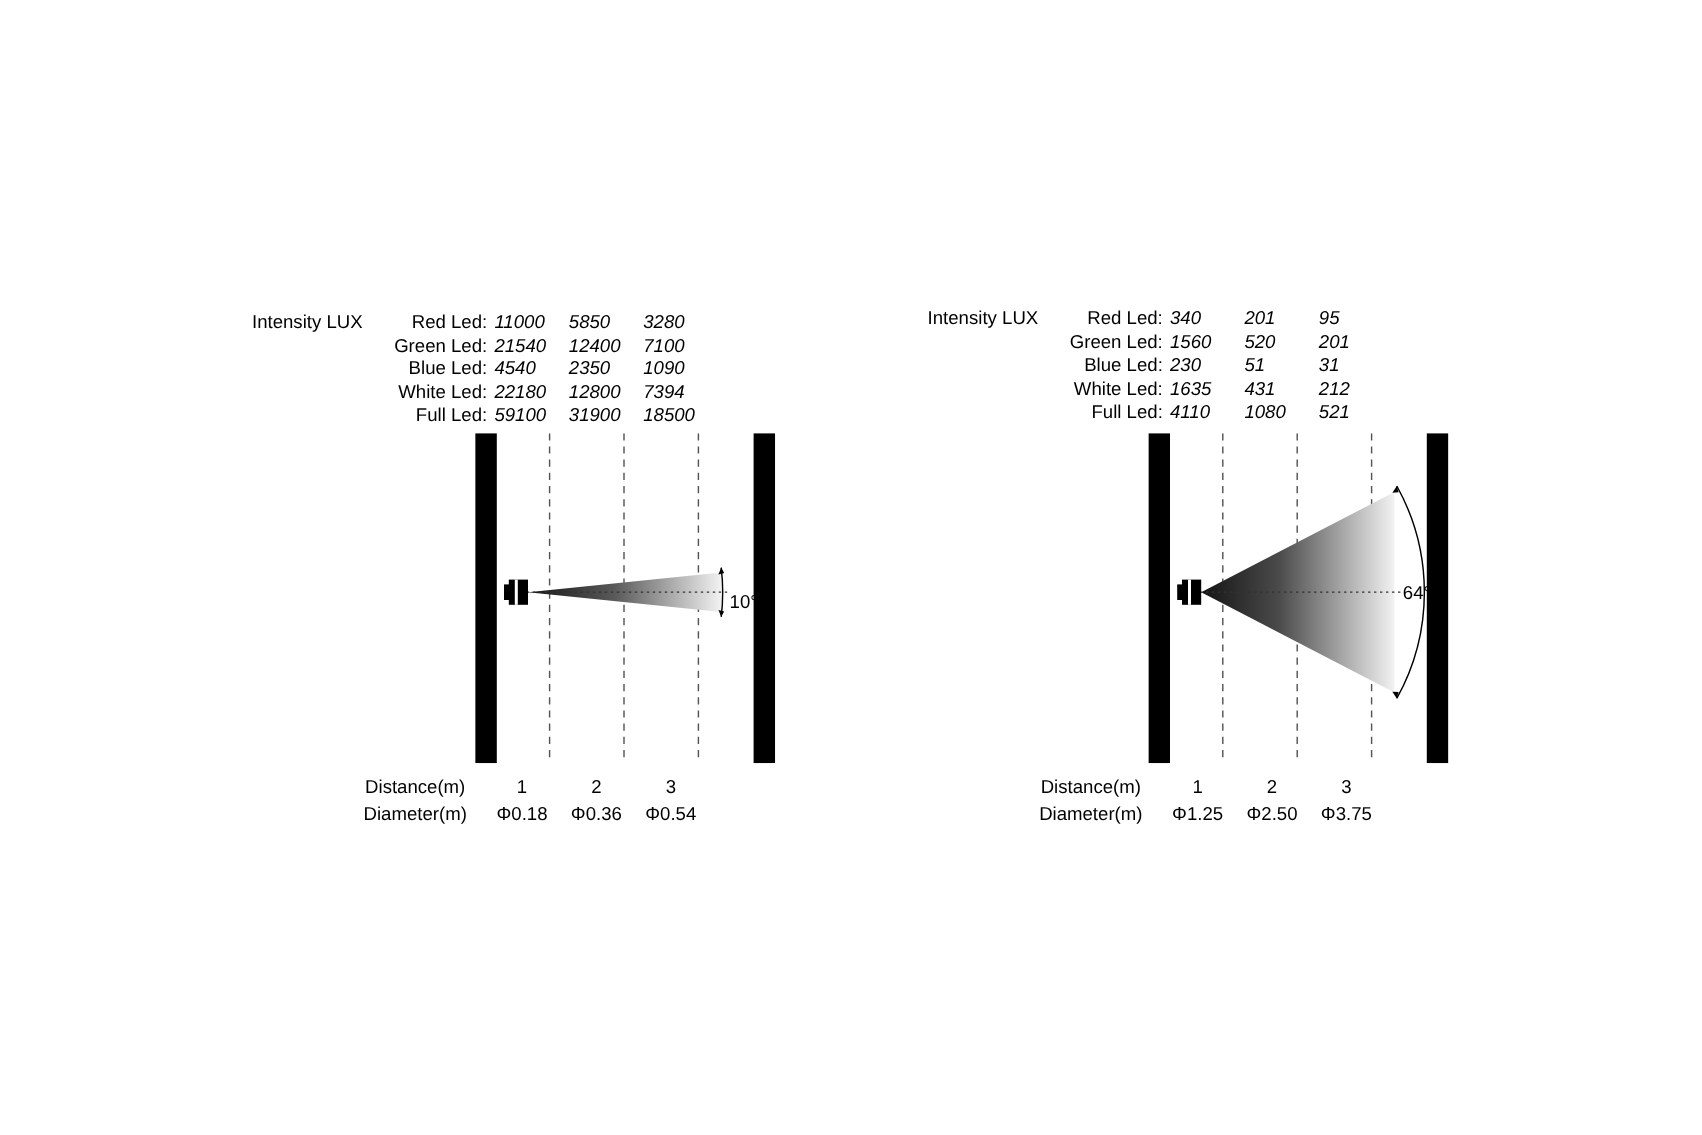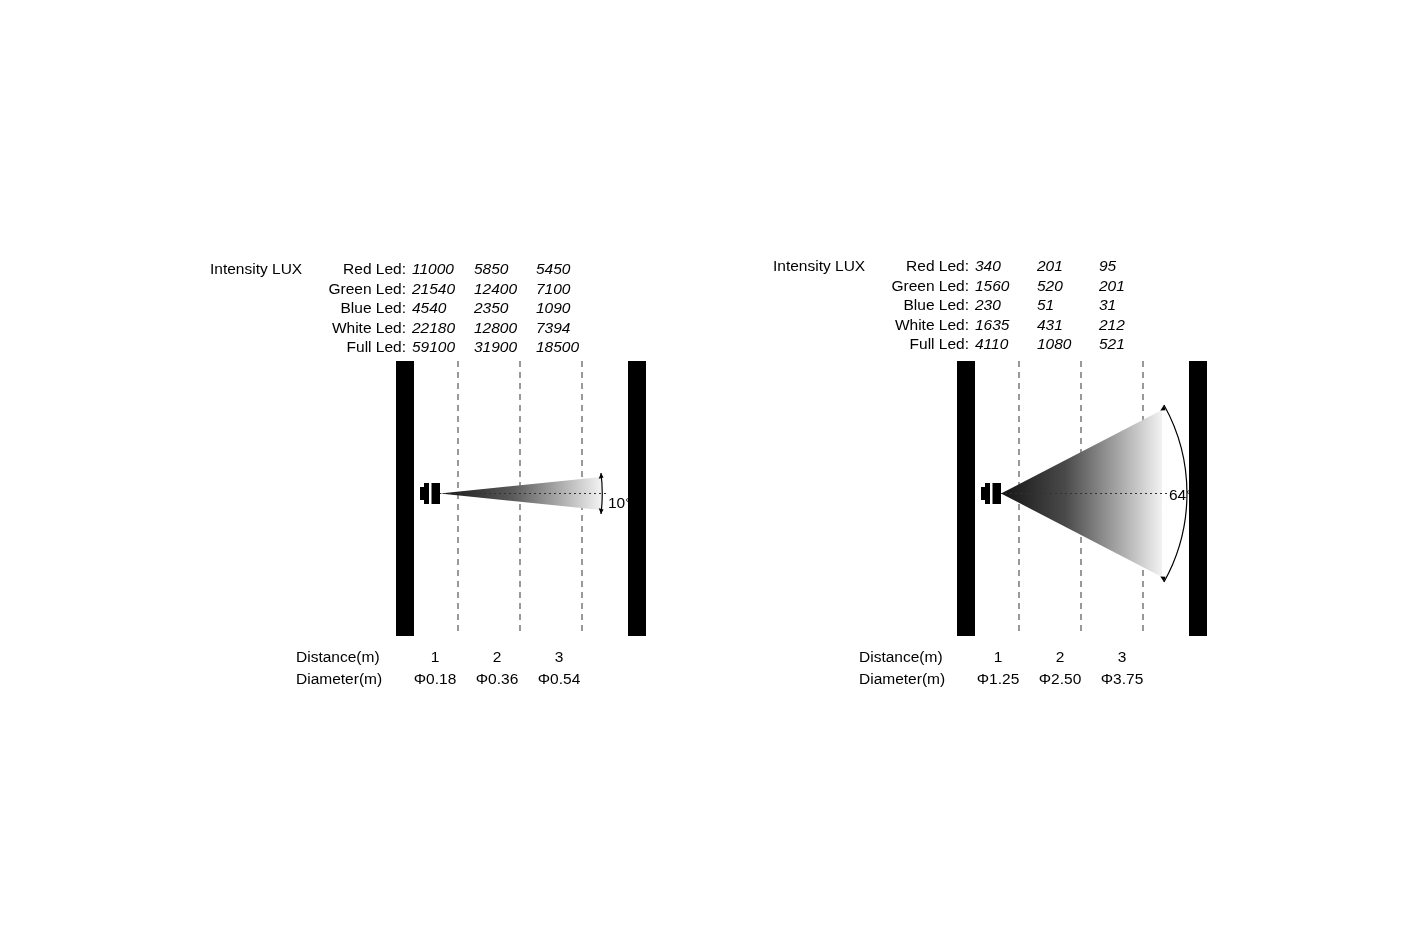--- a/index.html
+++ b/index.html
@@ -64,39 +64,39 @@
     font-size: 15.5px;
     line-height: 22px;
     white-space: nowrap;
   }
   .dist-table .row {
     display: flex;
     align-items: baseline;
     height: 22px;
   }
   .dt-label {
-    text-align: left;
+    text-align: center;
     padding-right: 8px;
   }
   .dt-cell {
     text-align: center;
   }
 </style>
 </head>
 <body>
 
 <div class="panel" id="panel-left">
 
   <div class="intensity-table" style="left:210px; top:259px;">
     <div class="row">
       <span class="it-head">Intensity LUX</span>
       <span class="it-label">Red Led:</span>
       <span class="it-val" style="width:62px">11000</span>
       <span class="it-val" style="width:62px">5850</span>
-      <span class="it-val" style="width:62px">5450</span>
+      <span class="it-val" style="width:62px">3280</span>
     </div>
     <div class="row">
       <span class="it-head"></span>
       <span class="it-label">Green Led:</span>
       <span class="it-val" style="width:62px">21540</span>
       <span class="it-val" style="width:62px">12400</span>
       <span class="it-val" style="width:62px">7100</span>
     </div>
     <div class="row">
       <span class="it-head"></span>

